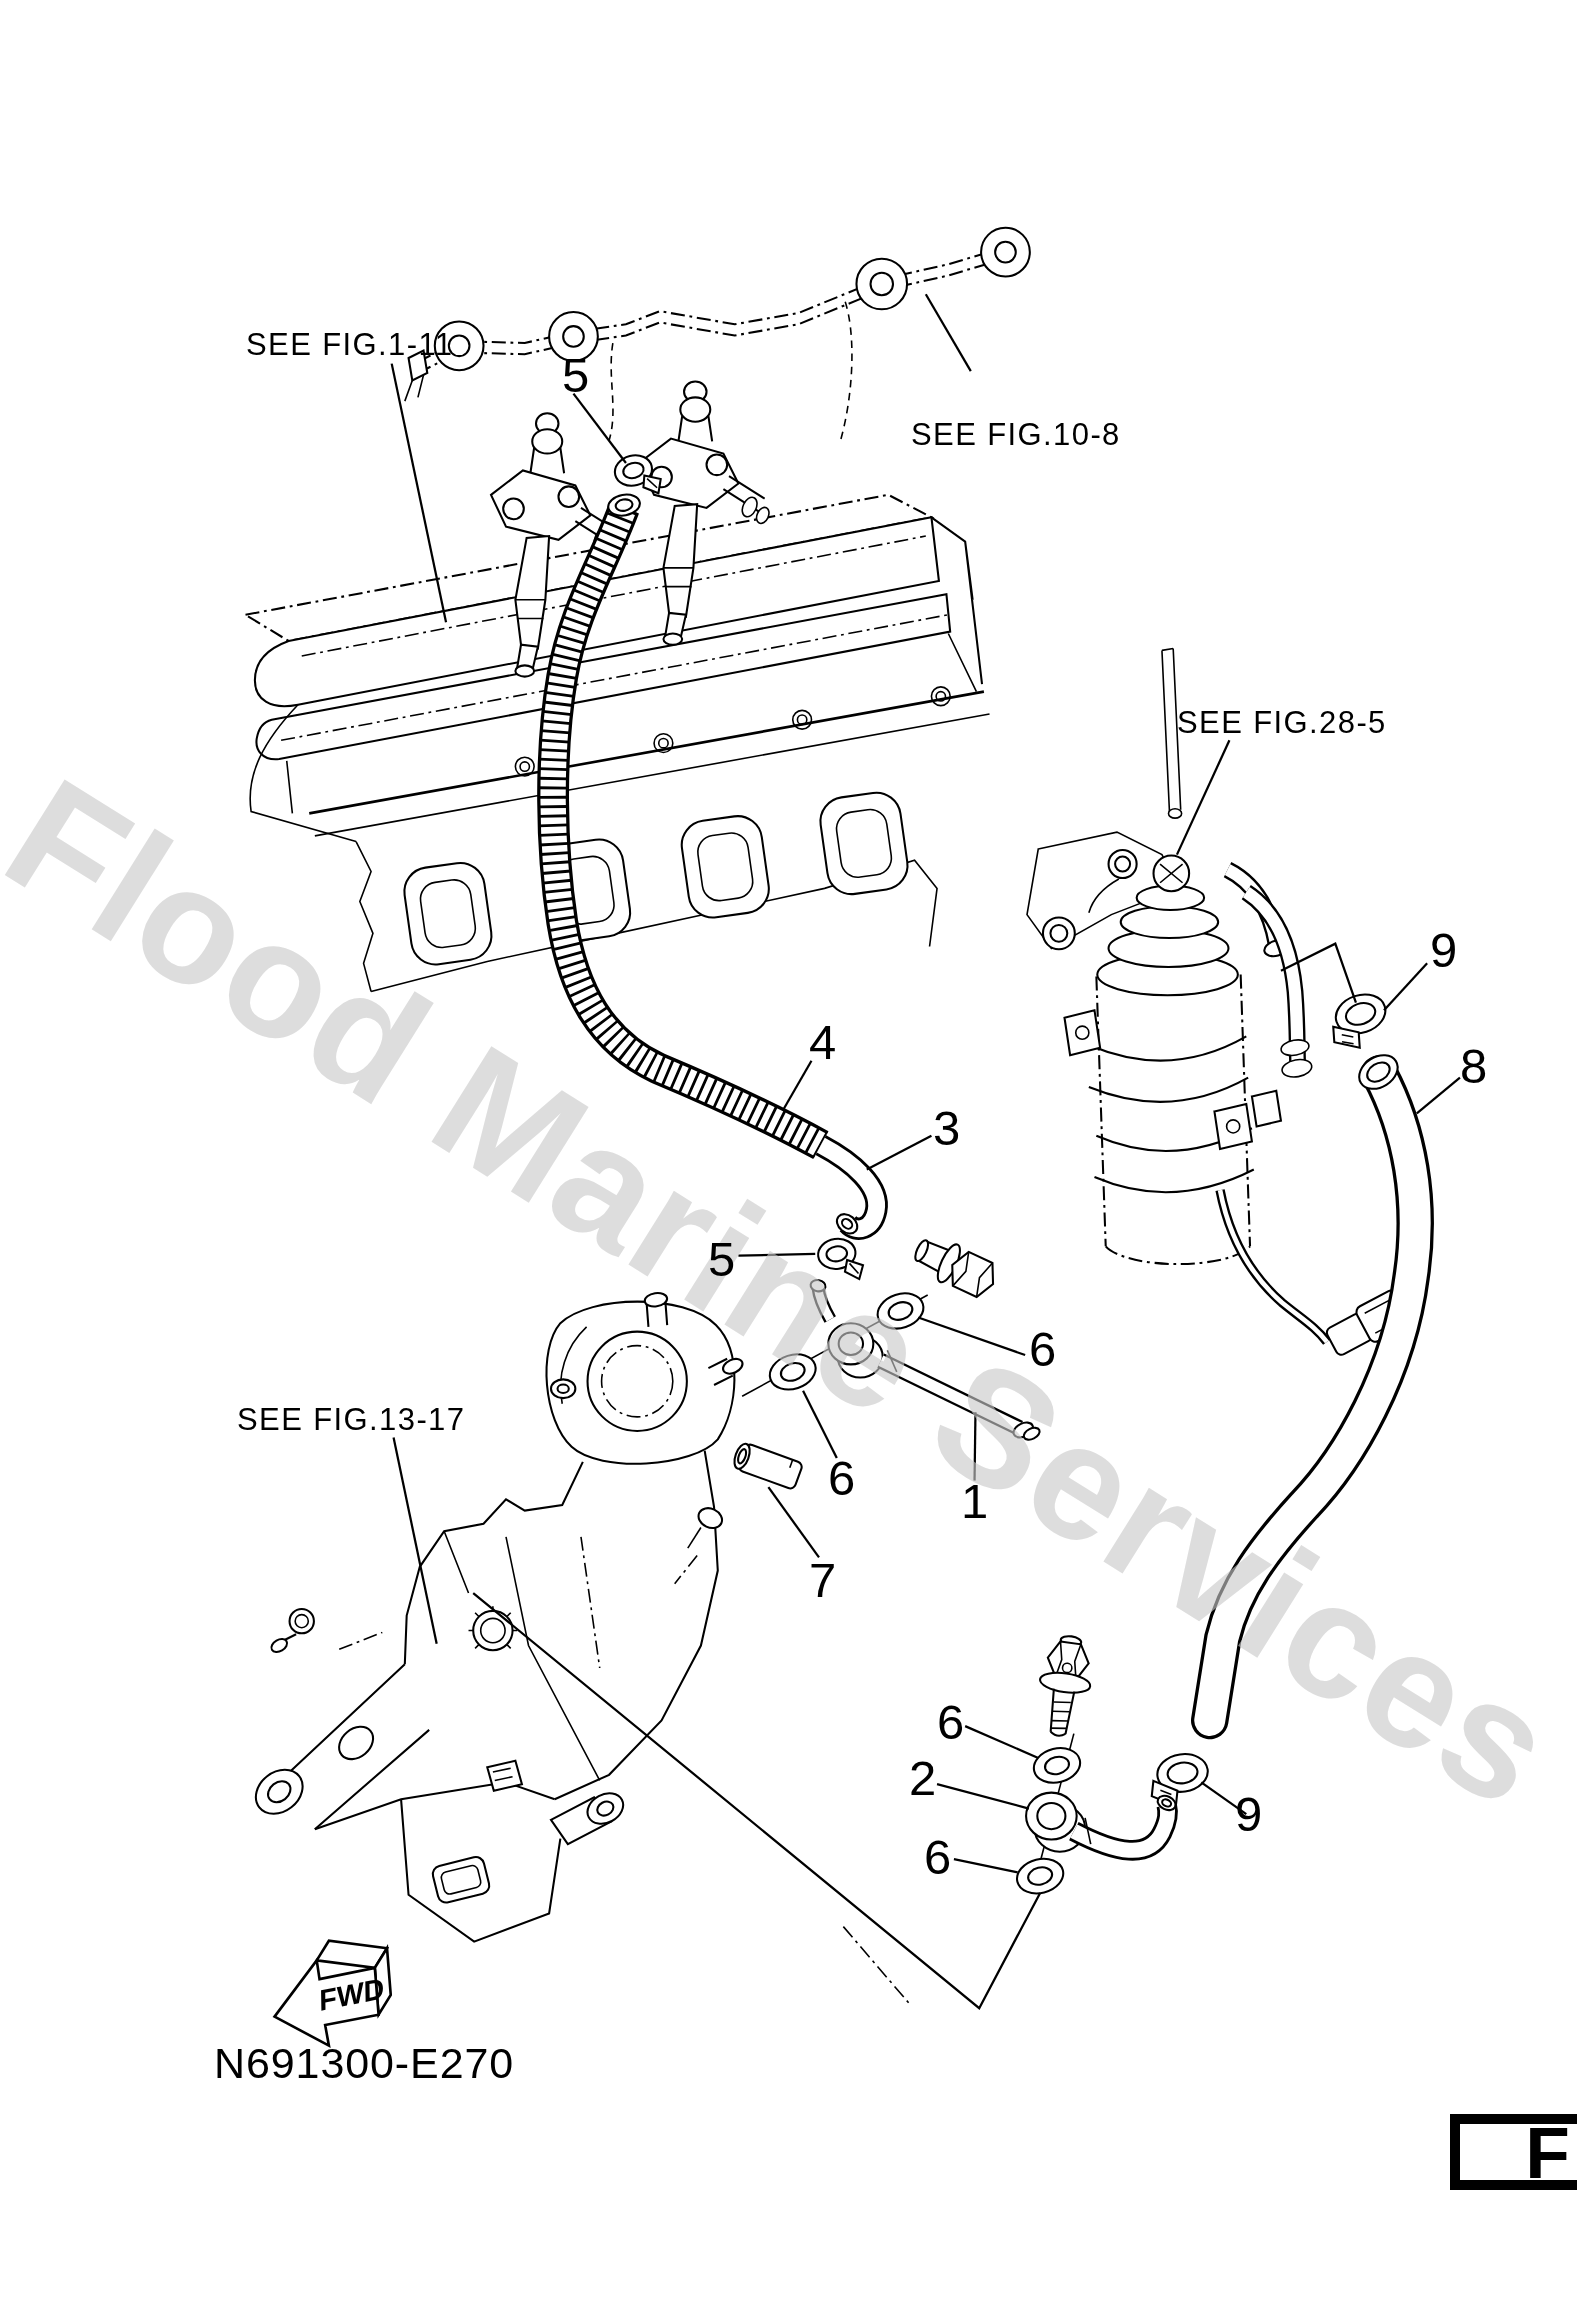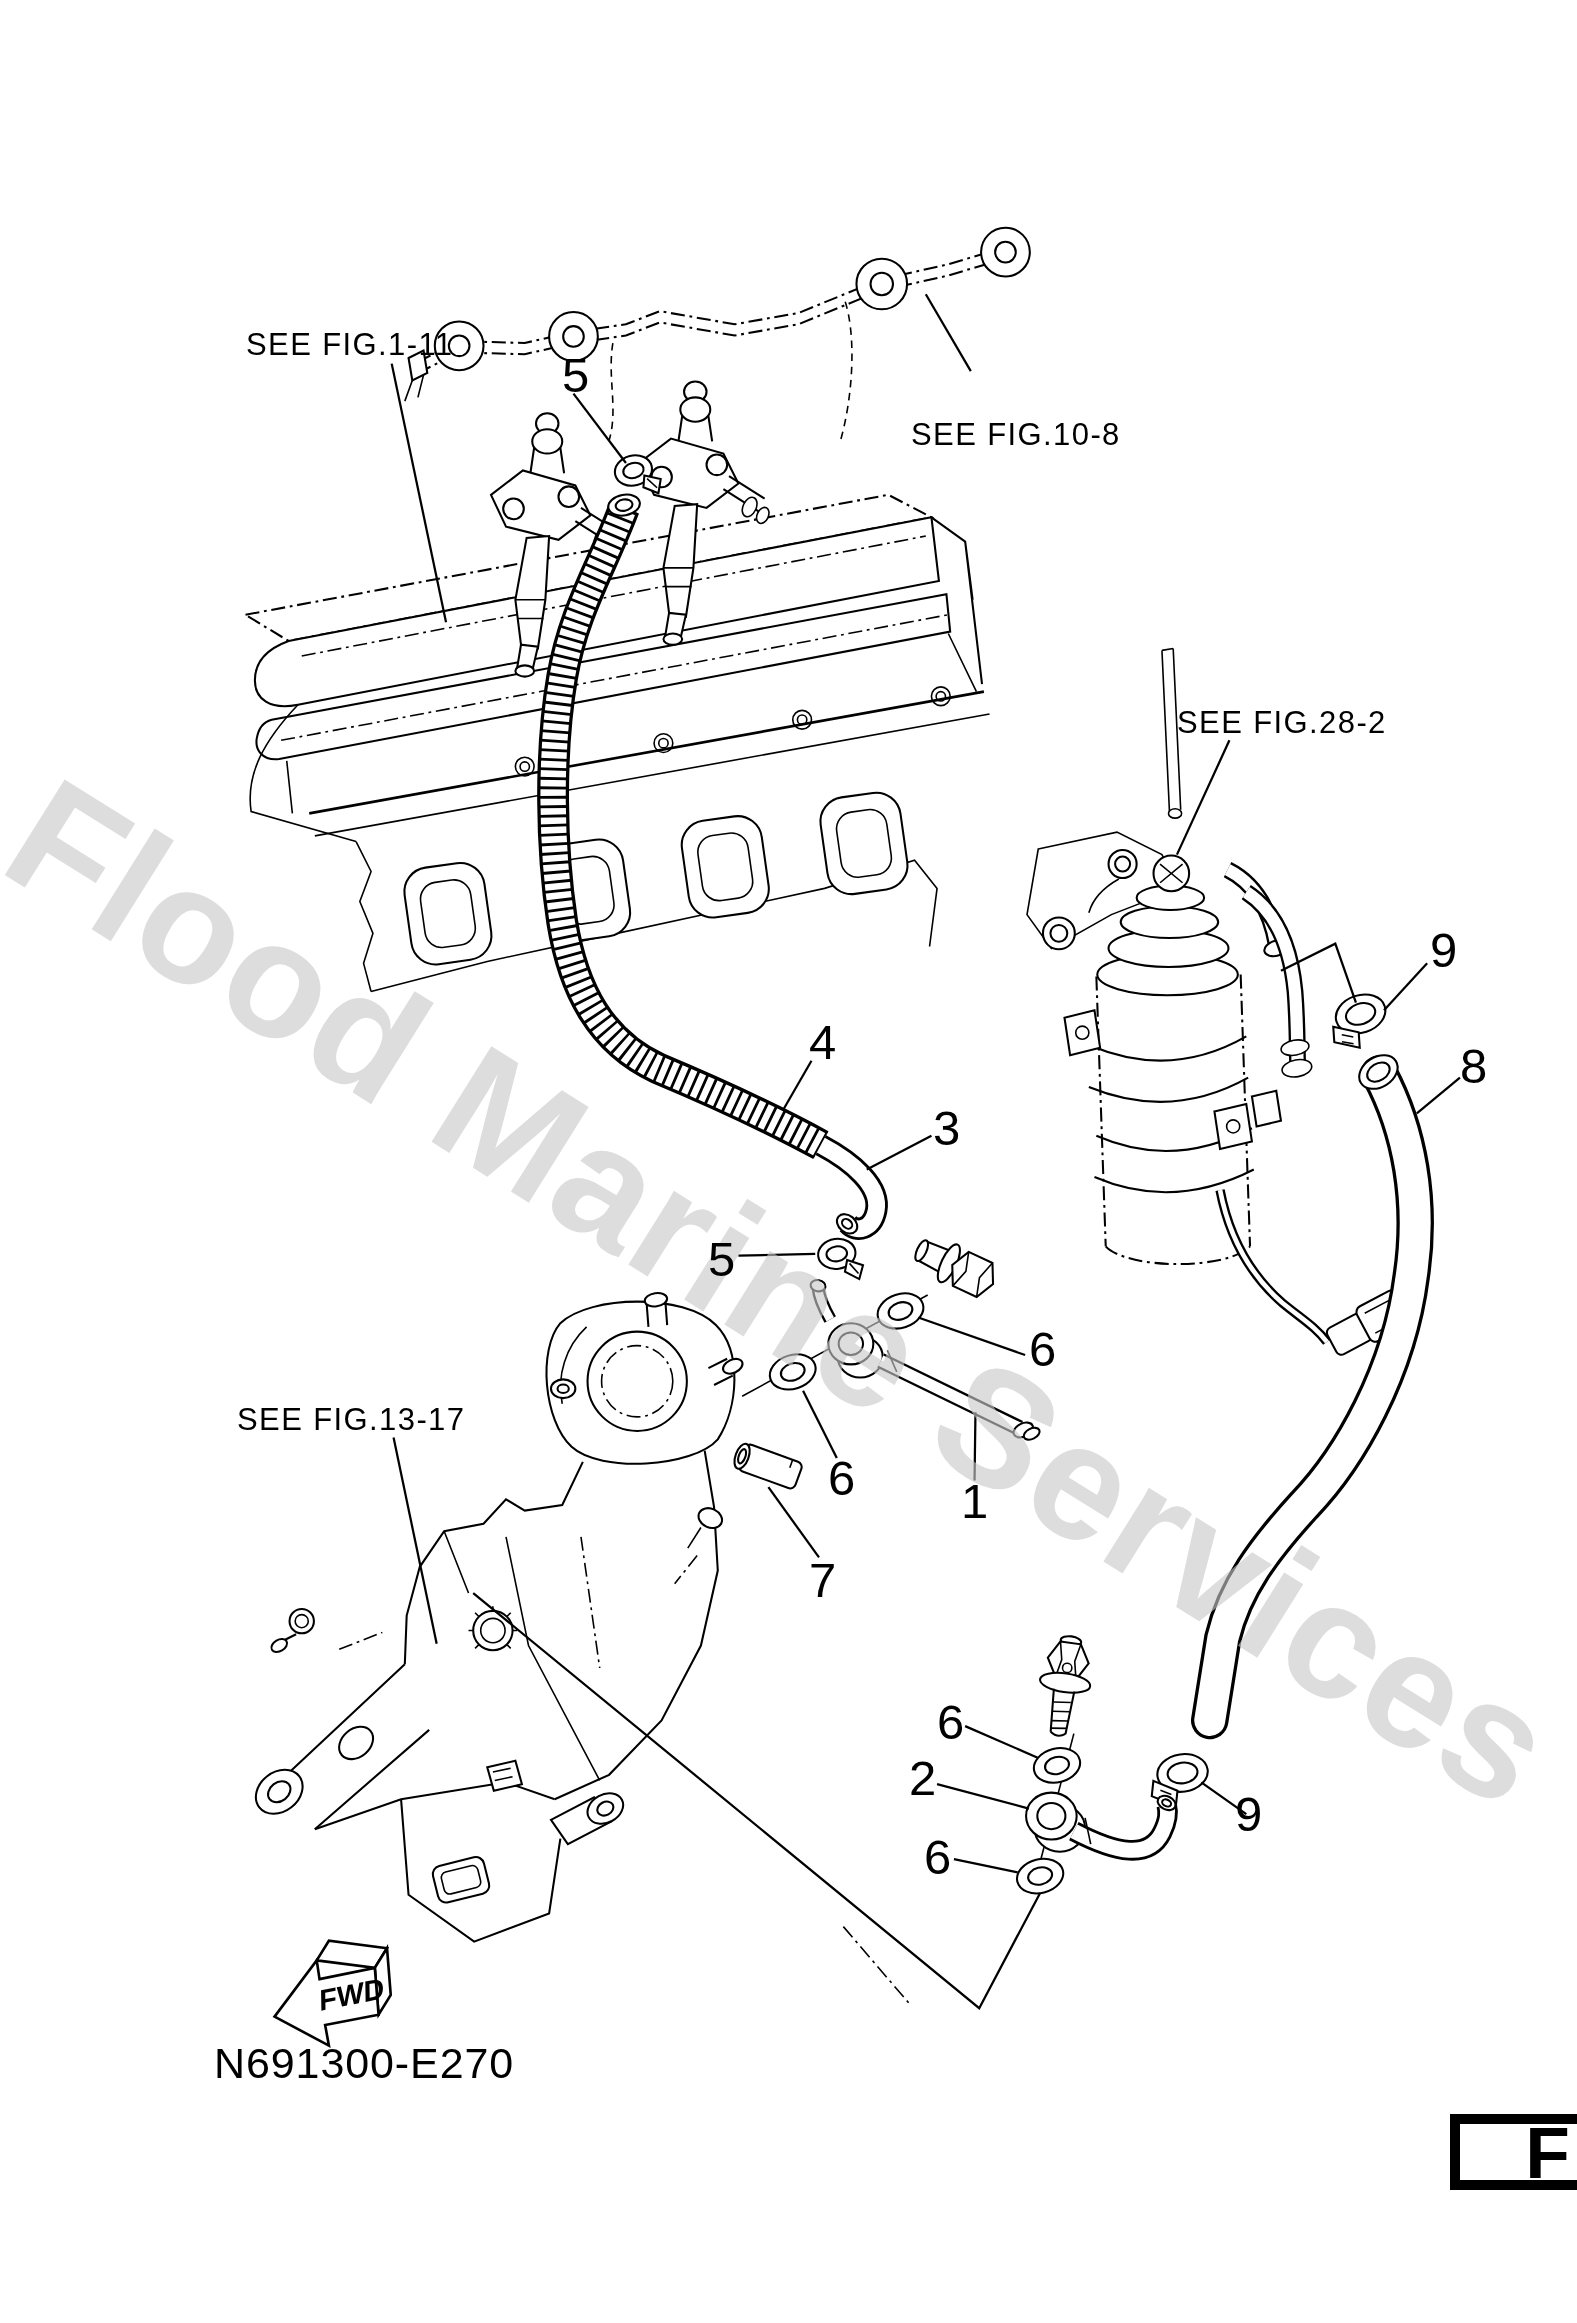--- a/index.html
+++ b/index.html
@@ -350,21 +350,21 @@
     <path class="sw bold" d="M 400,2100 L 404,2150 L 417,2129 L 413,2079 Z"></path>
     <path class="sw bold" d="M 293,2152 L 338,2092 L 341,2112 L 400,2100 L 404,2150 L 347,2161 L 351,2183 Z"></path>
     <text transform="translate(341,2146) rotate(-11) skewX(-10)" font-family="Liberation Sans, sans-serif" font-size="31" font-weight="bold" fill="#000">FWD</text>
   </g>
 </svg>
 
 <div class="wm">Flood Marine Services</div>
 
 <div class="lbl figref" style="left:246px;top:327px;">SEE FIG.1-11</div>
 <div class="lbl figref" style="left:911px;top:373px;margin-top:44px;">SEE FIG.10-8</div>
-<div class="lbl figref" style="left:1177px;top:705px;">SEE FIG.28-2</div>
+<div class="lbl figref" style="left:1177px;top:705px;">SEE FIG.28-5</div>
 <div class="lbl figref" style="left:237px;top:1402px;">SEE FIG.13-17</div>
 
 <div class="lbl num" style="left:562px;top:347px;">5</div>
 <div class="lbl num" style="left:1430px;top:922px;">9</div>
 <div class="lbl num" style="left:1460px;top:1038px;">8</div>
 <div class="lbl num" style="left:809px;top:1014px;">4</div>
 <div class="lbl num" style="left:933px;top:1100px;">3</div>
 <div class="lbl num" style="left:708px;top:1231px;">5</div>
 <div class="lbl num" style="left:1029px;top:1321px;">6</div>
 <div class="lbl num" style="left:828px;top:1450px;">6</div>

